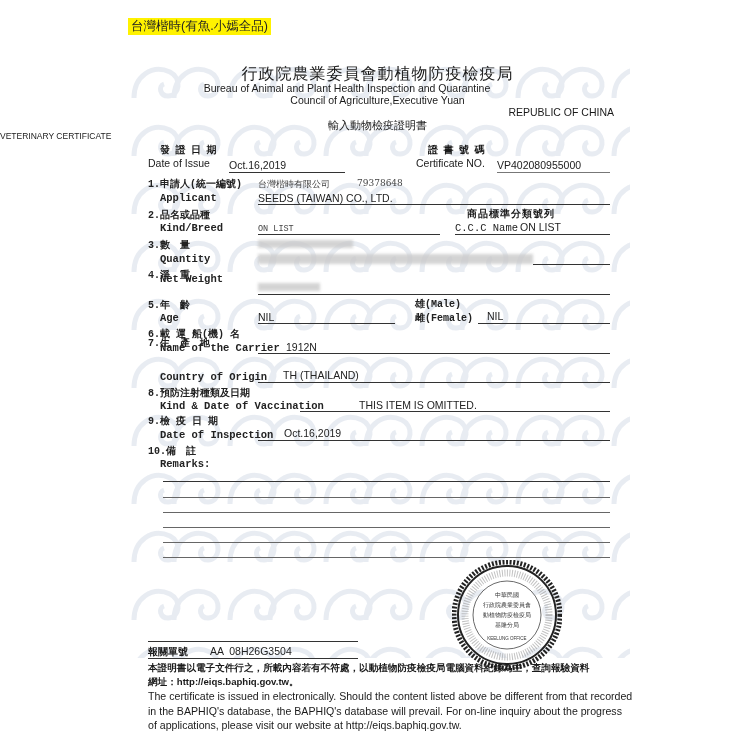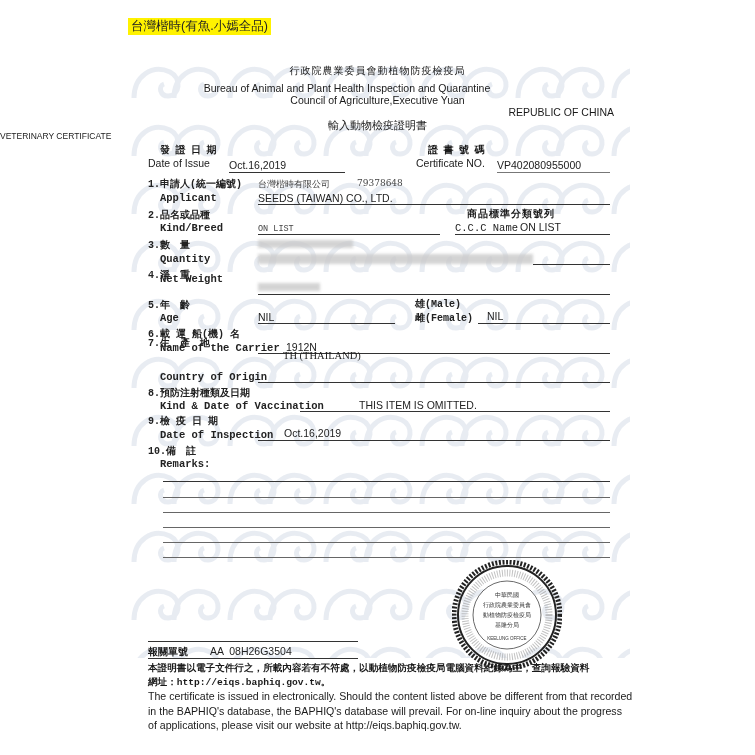--- a/index.html
+++ b/index.html
@@ -6,24 +6,24 @@
   body { width:755px; height:755px; position:relative; overflow:hidden; font-family:"Liberation Sans", sans-serif; color:#1a1a1a; }
   .abs { position:absolute; white-space:nowrap; }
   .tag { left:128px; top:18px; background:#fff200; color:#222; font-size:12.5px; padding:1px 3px; line-height:15px; }
   .wm { position:absolute; left:130px; top:58px; width:500px; height:600px; opacity:0.55; }
   .serif { font-family:"DejaVu Serif", "Liberation Serif", serif; }
   .mono { font-family:"Liberation Mono", "DejaVu Sans Mono", monospace; }
   .cjkb { font-weight:bold; font-family:"DejaVu Serif", serif; font-size:10px; letter-spacing:1px;margin-left:12px; }
   .lab { font-family:"Liberation Mono", monospace; font-size:10.5px; font-weight:bold; color:#222; }
   .val { font-family:"Liberation Sans", sans-serif; font-size:10.5px; color:#222; }
   .line { position:absolute; height:1px; background:#333; }
-  .hdr1 { font-family:"DejaVu Serif", serif; font-size:10px; letter-spacing:1px; }
+  .hdr1 { font-family:"DejaVu Serif", serif; font-size:16px; letter-spacing:1px; }
   .hdr2 { font-size:10.5px; }
   .blur { position:absolute; background:#c9c9c9; filter:blur(1.5px); opacity:.8; }
-  .foot-cjk { font-family:Liberation Mono, monospace; font-weight:bold; font-size:9.6px; }
+  .foot-cjk { font-family:Liberation Sans, sans-serif; font-weight:bold; font-size:9.6px; }
   .foot-en { font-size:10.6px; line-height:14.5px; white-space:normal; width:485px; }
 </style>
 </head>
 <body>
 
 <svg class="wm" viewBox="0 0 500 600">
   <defs>
     <g id="curl">
       <path d="M4 40 C4 18 22 6 40 14 C52 20 50 38 38 38 C30 38 28 28 34 26" fill="none" stroke="#d6dde8" stroke-width="5"></path>
       <path d="M44 40 C44 18 62 6 80 14 C92 20 90 38 78 38 C70 38 68 28 74 26" fill="none" stroke="#d6dde8" stroke-width="5"></path>
@@ -89,21 +89,21 @@
 <div class="abs val" style="left:487px;top:310px;">NIL</div>
 <div class="line" style="left:478px;top:323px;width:132px;"></div>
 
 <div class="abs lab serif" style="left:148px;top:327px;font-size:10px;">6.載 運 船(機) 名</div>
 <div class="abs lab" style="left:160px;top:342px;">Name of the Carrier</div>
 <div class="abs val" style="left:286px;top:341px;">1912N</div>
 <div class="line" style="left:258px;top:353px;width:352px;"></div>
 
 <div class="abs lab serif" style="left:148px;top:336px;font-size:10px;">7.生　產　地</div>
 <div class="abs lab" style="left:160px;top:371px;">Country of Origin</div>
-<div class="abs val" style="left:283px;top:350px;font-family:Liberation Serif, serif;">TH (THAILAND)</div>
+<div class="abs val" style="left:283px;top:369px;">TH (THAILAND)</div>
 <div class="line" style="left:258px;top:382px;width:352px;"></div>
 
 <div class="abs lab serif" style="left:148px;top:386px;font-size:10px;">8.預防注射種類及日期</div>
 <div class="abs lab" style="left:160px;top:400px;">Kind &amp; Date of Vaccination</div>
 <div class="abs val" style="left:359px;top:399px;">THIS ITEM IS OMITTED.</div>
 <div class="line" style="left:300px;top:411px;width:310px;"></div>
 
 <div class="abs lab serif" style="left:148px;top:414px;font-size:10px;">9.檢 疫 日 期</div>
 <div class="abs lab" style="left:160px;top:429px;">Date of Inspection</div>
 <div class="abs val" style="left:284px;top:427px;">Oct.16,2019</div>

